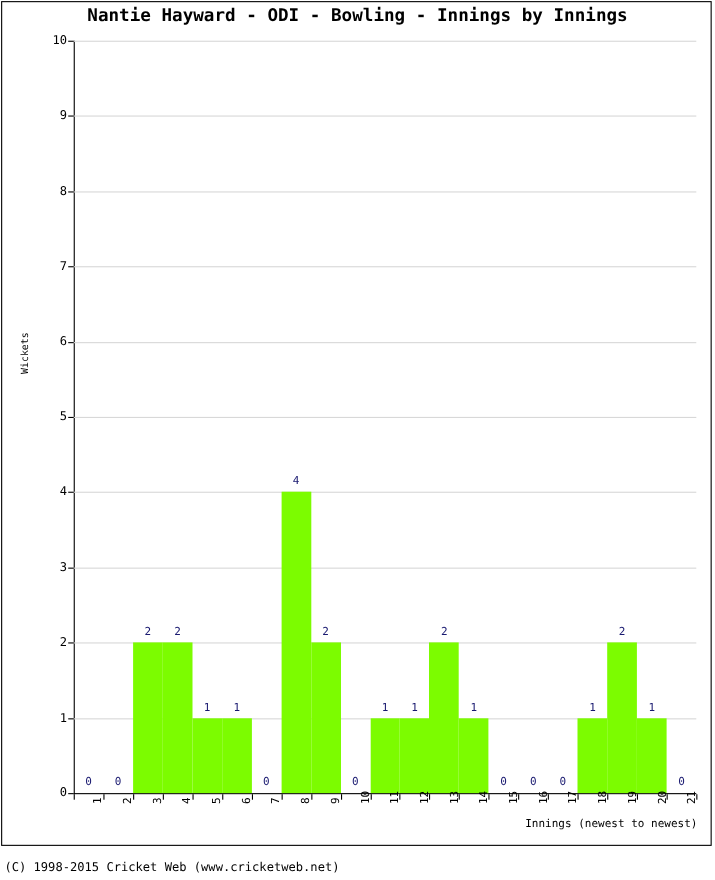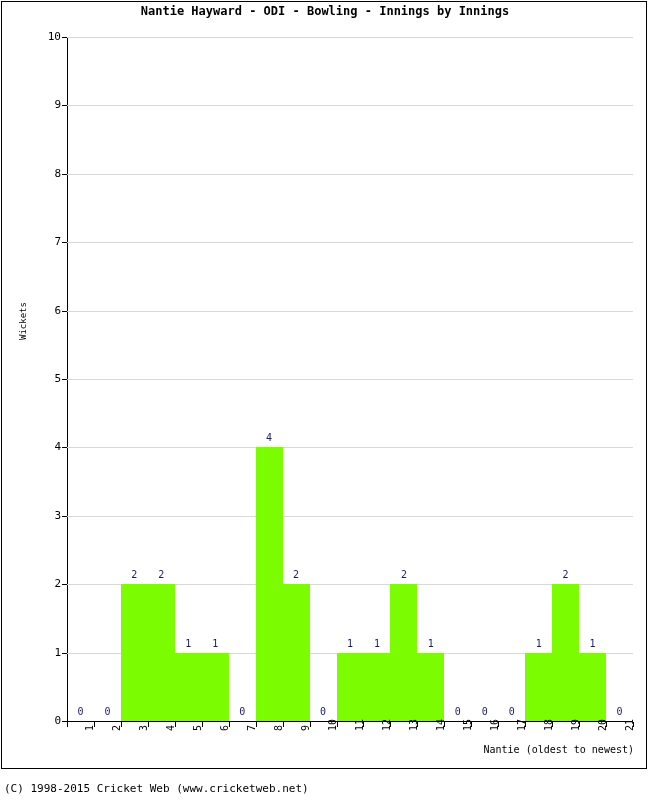--- a/index.html
+++ b/index.html
@@ -30,21 +30,21 @@
     border: 1px solid #000000;
     box-sizing: border-box;
     background: #ffffff;
   }
   .chart-title {
     position: absolute;
     left: 0;
     top: 4px;
     width: 650px;
     text-align: center;
-    font-size: 12px;
+    font-size: 16px;
     font-weight: bold;
     color: #000000;
     letter-spacing: 0px;
     white-space: nowrap;
   }
   
   #plot {
     position: absolute;
     left: 67px;
     top: 37px;
@@ -147,21 +147,21 @@
 </style>
 </head>
 <body>
 
 <div id="figure">
   <div class="frame"></div>
 
   <div class="chart-title">Nantie Hayward - ODI - Bowling - Innings by Innings</div>
 
   <div class="ylabel">Wickets</div>
-  <div class="xlabel">Nantie (oldest to newest)</div>
+  <div class="xlabel">Innings (newest to newest)</div>
 
   <div class="axis-line-y"></div>
   <div class="axis-line-x"></div>
 
   <div id="plot">
       <div class="ytick-mark" style="top: 684px;"></div>
       <div class="gridline" style="top: 615.6px;"></div>
       <div class="ytick-mark" style="top: 615.6px;"></div>
       <div class="gridline" style="top: 547.2px;"></div>
       <div class="ytick-mark" style="top: 547.2px;"></div>

